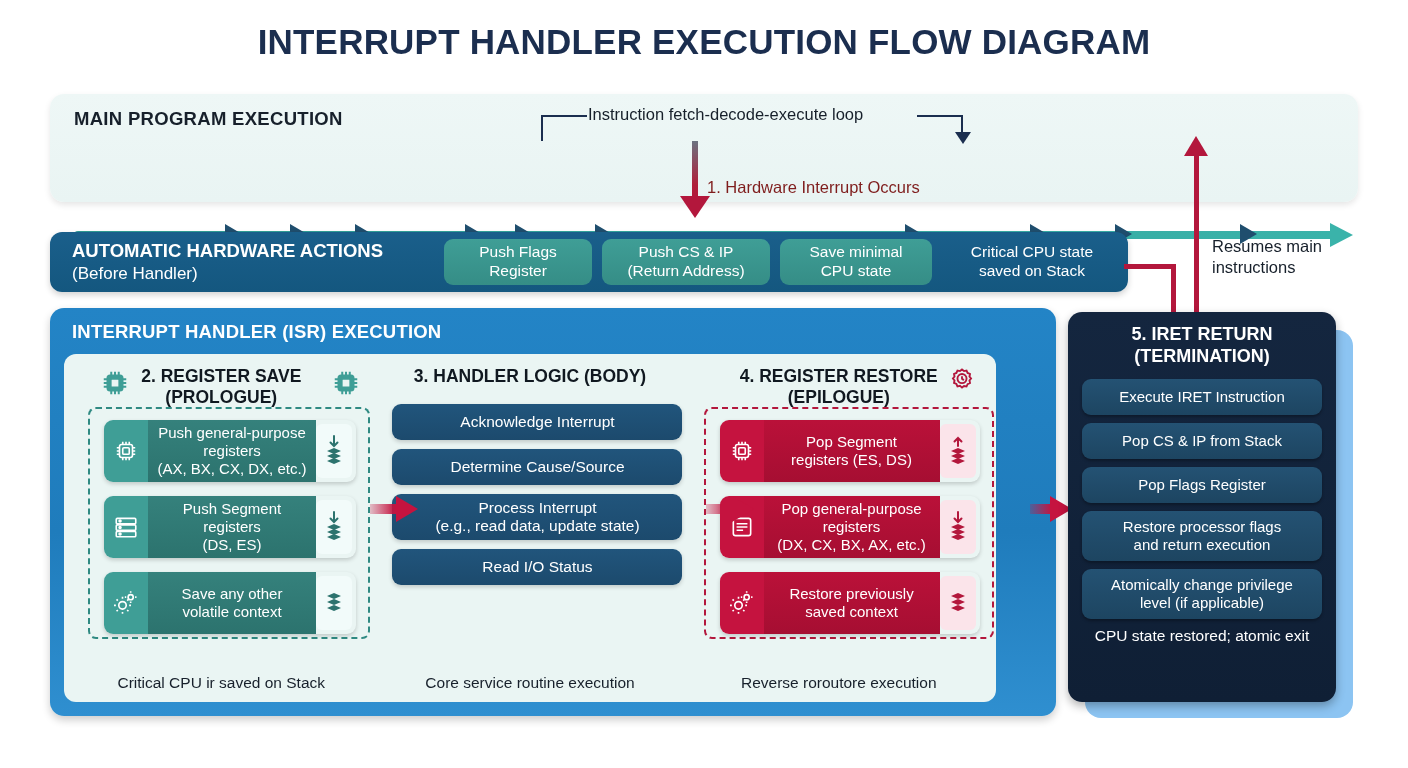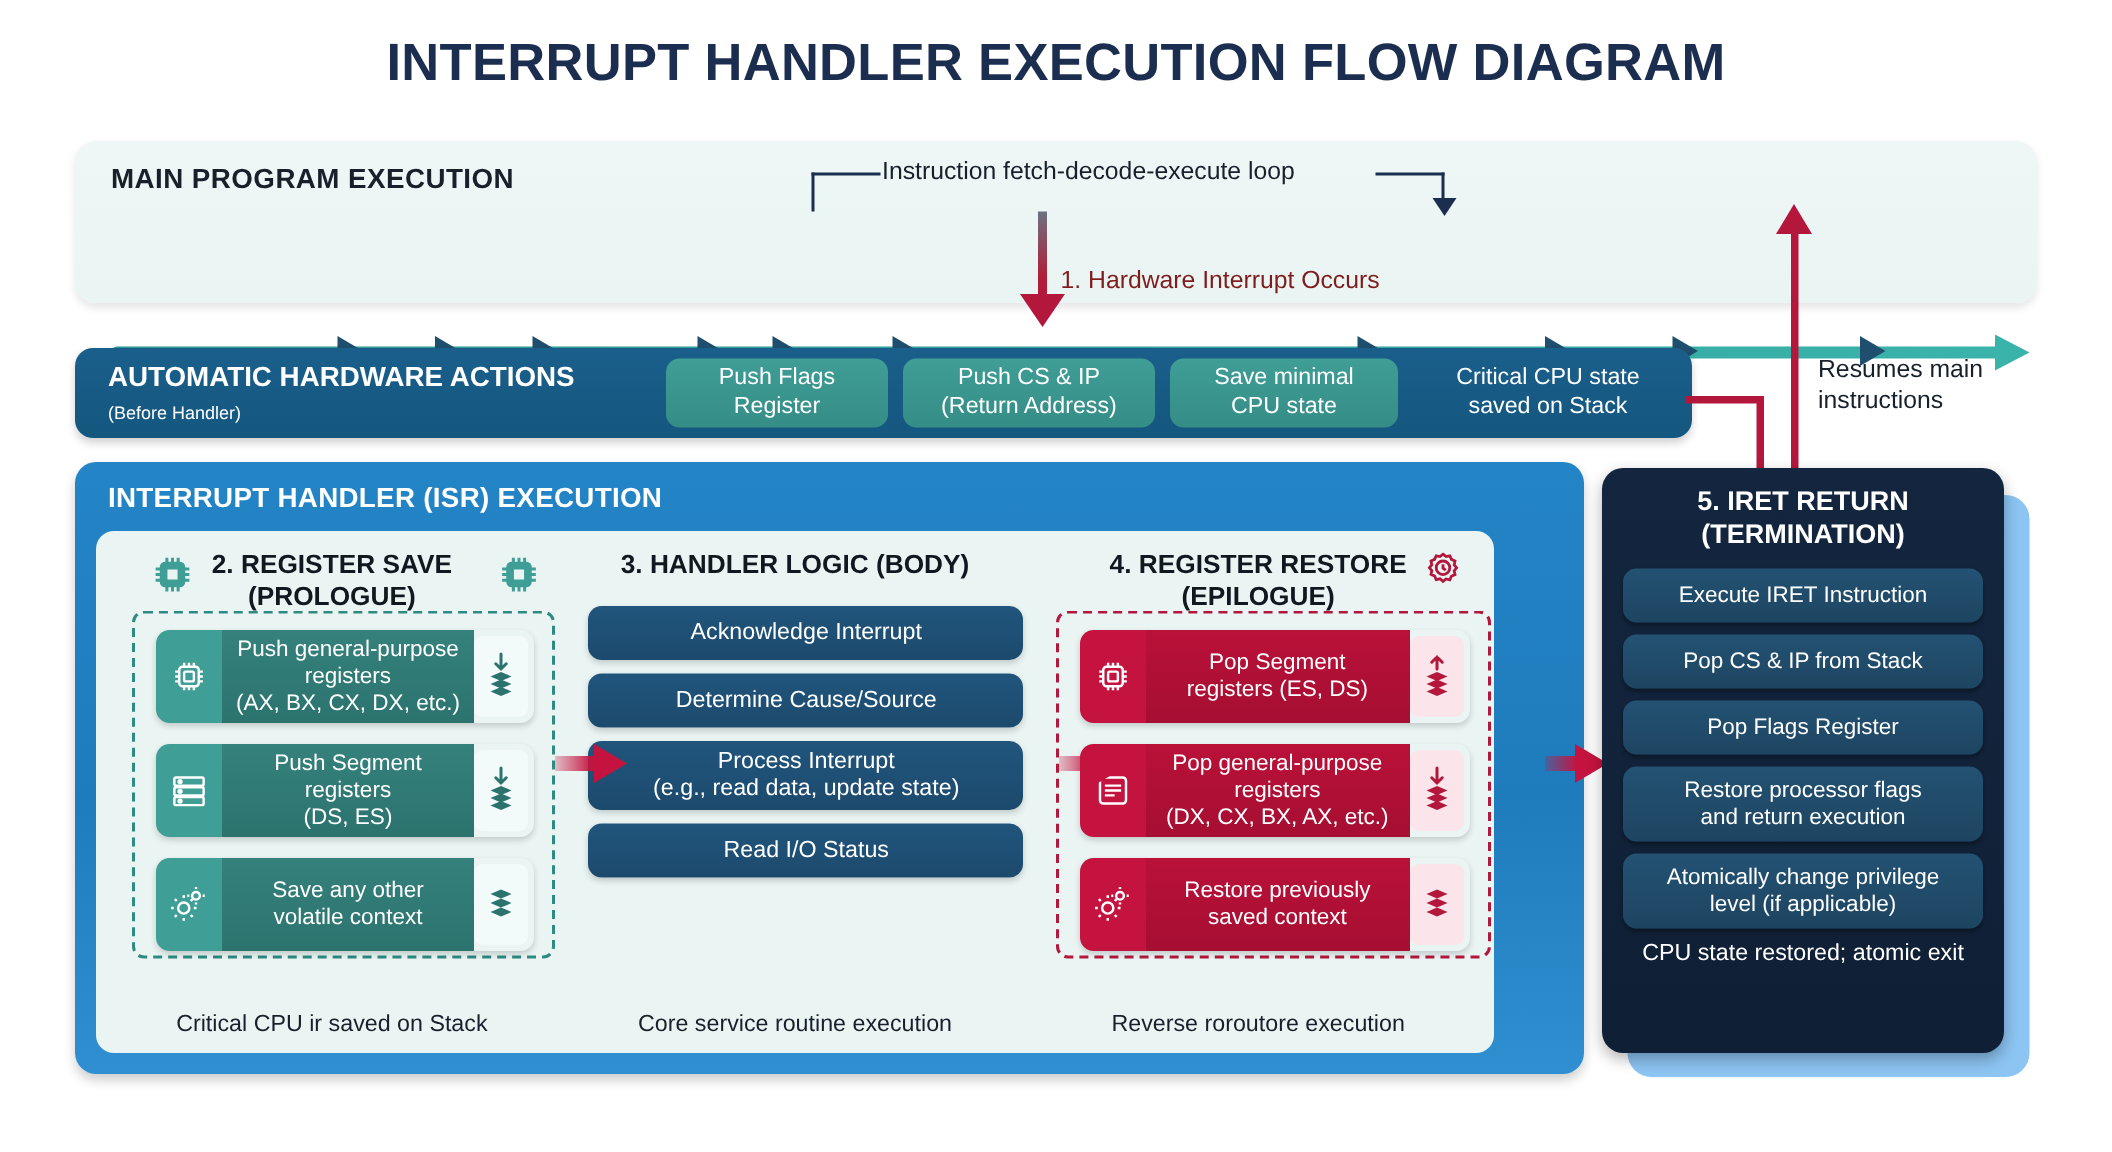--- a/index.html
+++ b/index.html
@@ -107,21 +107,21 @@
     width: 1078px; height: 60px;
     background: linear-gradient(180deg,#1a5f8b 0%,#14577f 100%);
     border-radius: 12px;
     box-shadow: 0 3px 6px rgba(0,0,0,.18);
     display: flex; align-items: center;
   }
   .hw-title {
     margin-left: 22px; width: 372px;
     color: #ffffff; font-size: 18.5px; font-weight: bold; line-height: 1.18;
   }
-  .hw-title .sub { font-weight: normal; font-size: 12px; }
+  .hw-title .sub { font-weight: normal; font-size: 17px; }
   .hw-pill {
     height: 46px; border-radius: 9px;
     background: linear-gradient(180deg,#3f9e96,#358d86);
     color: #ffffff; font-size: 15.5px; line-height: 1.2;
     display: flex; align-items: center; justify-content: center;
     text-align: center; margin-right: 10px; padding: 0 14px;
   }
   .hw-note {
     color: #ffffff; font-size: 15.5px; line-height: 1.2;
     text-align: center;

